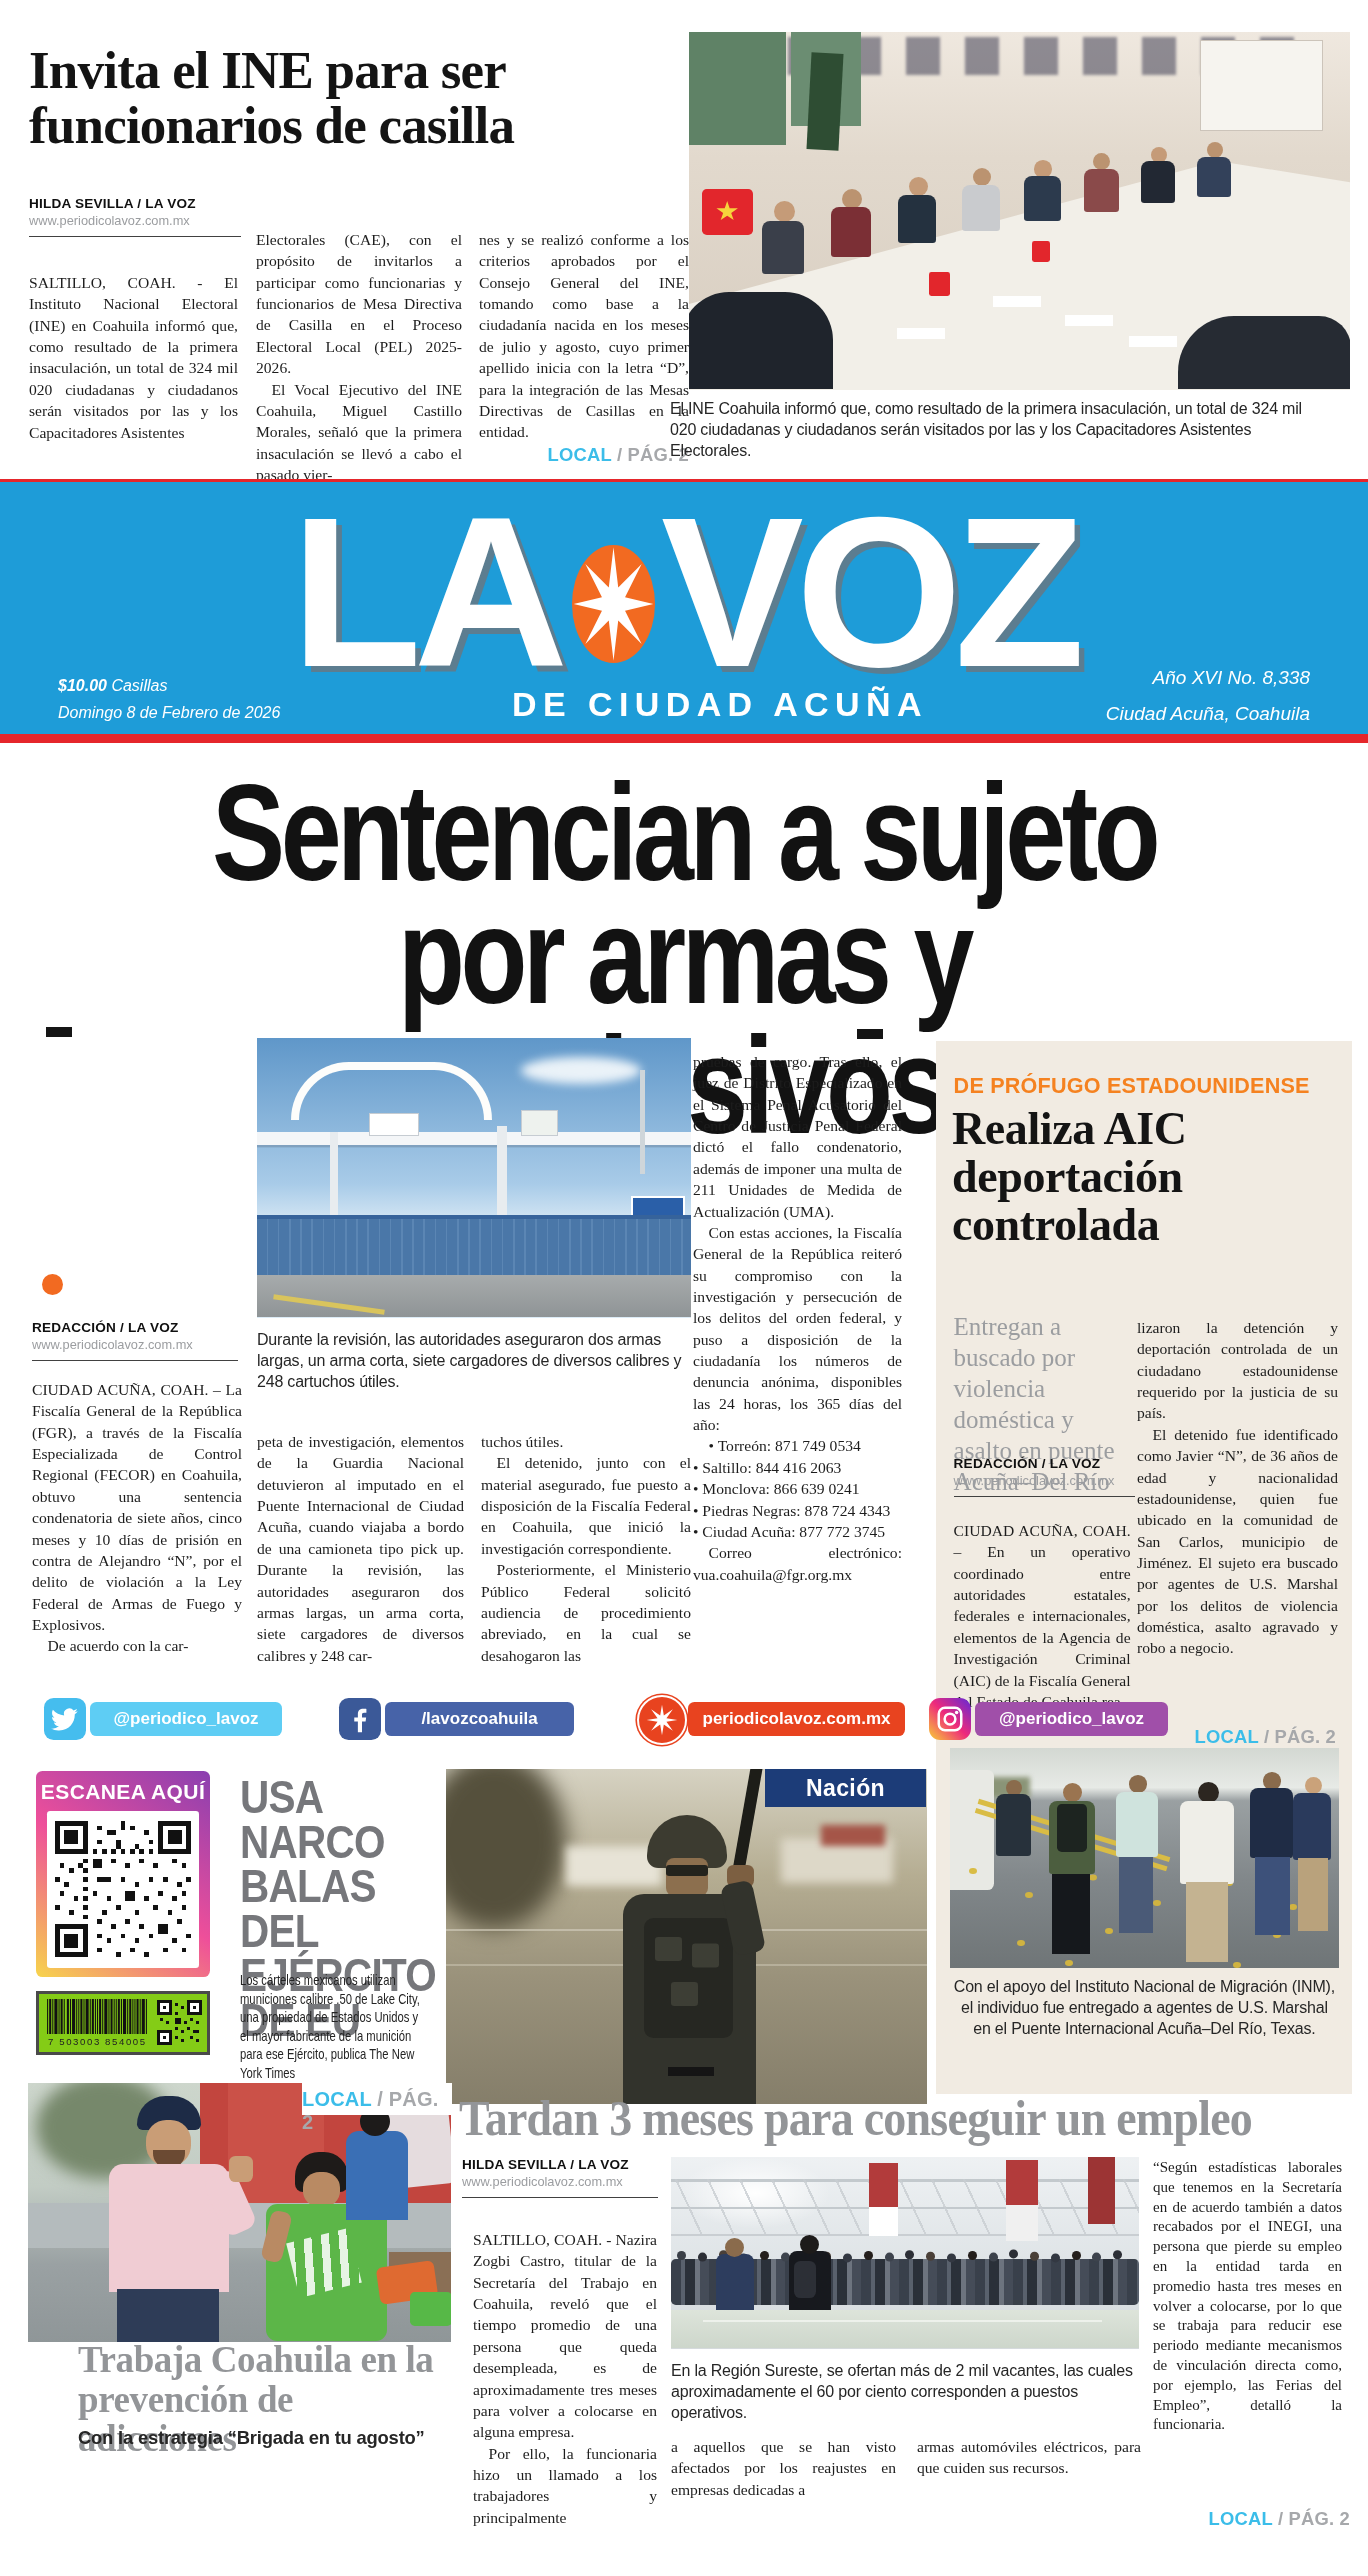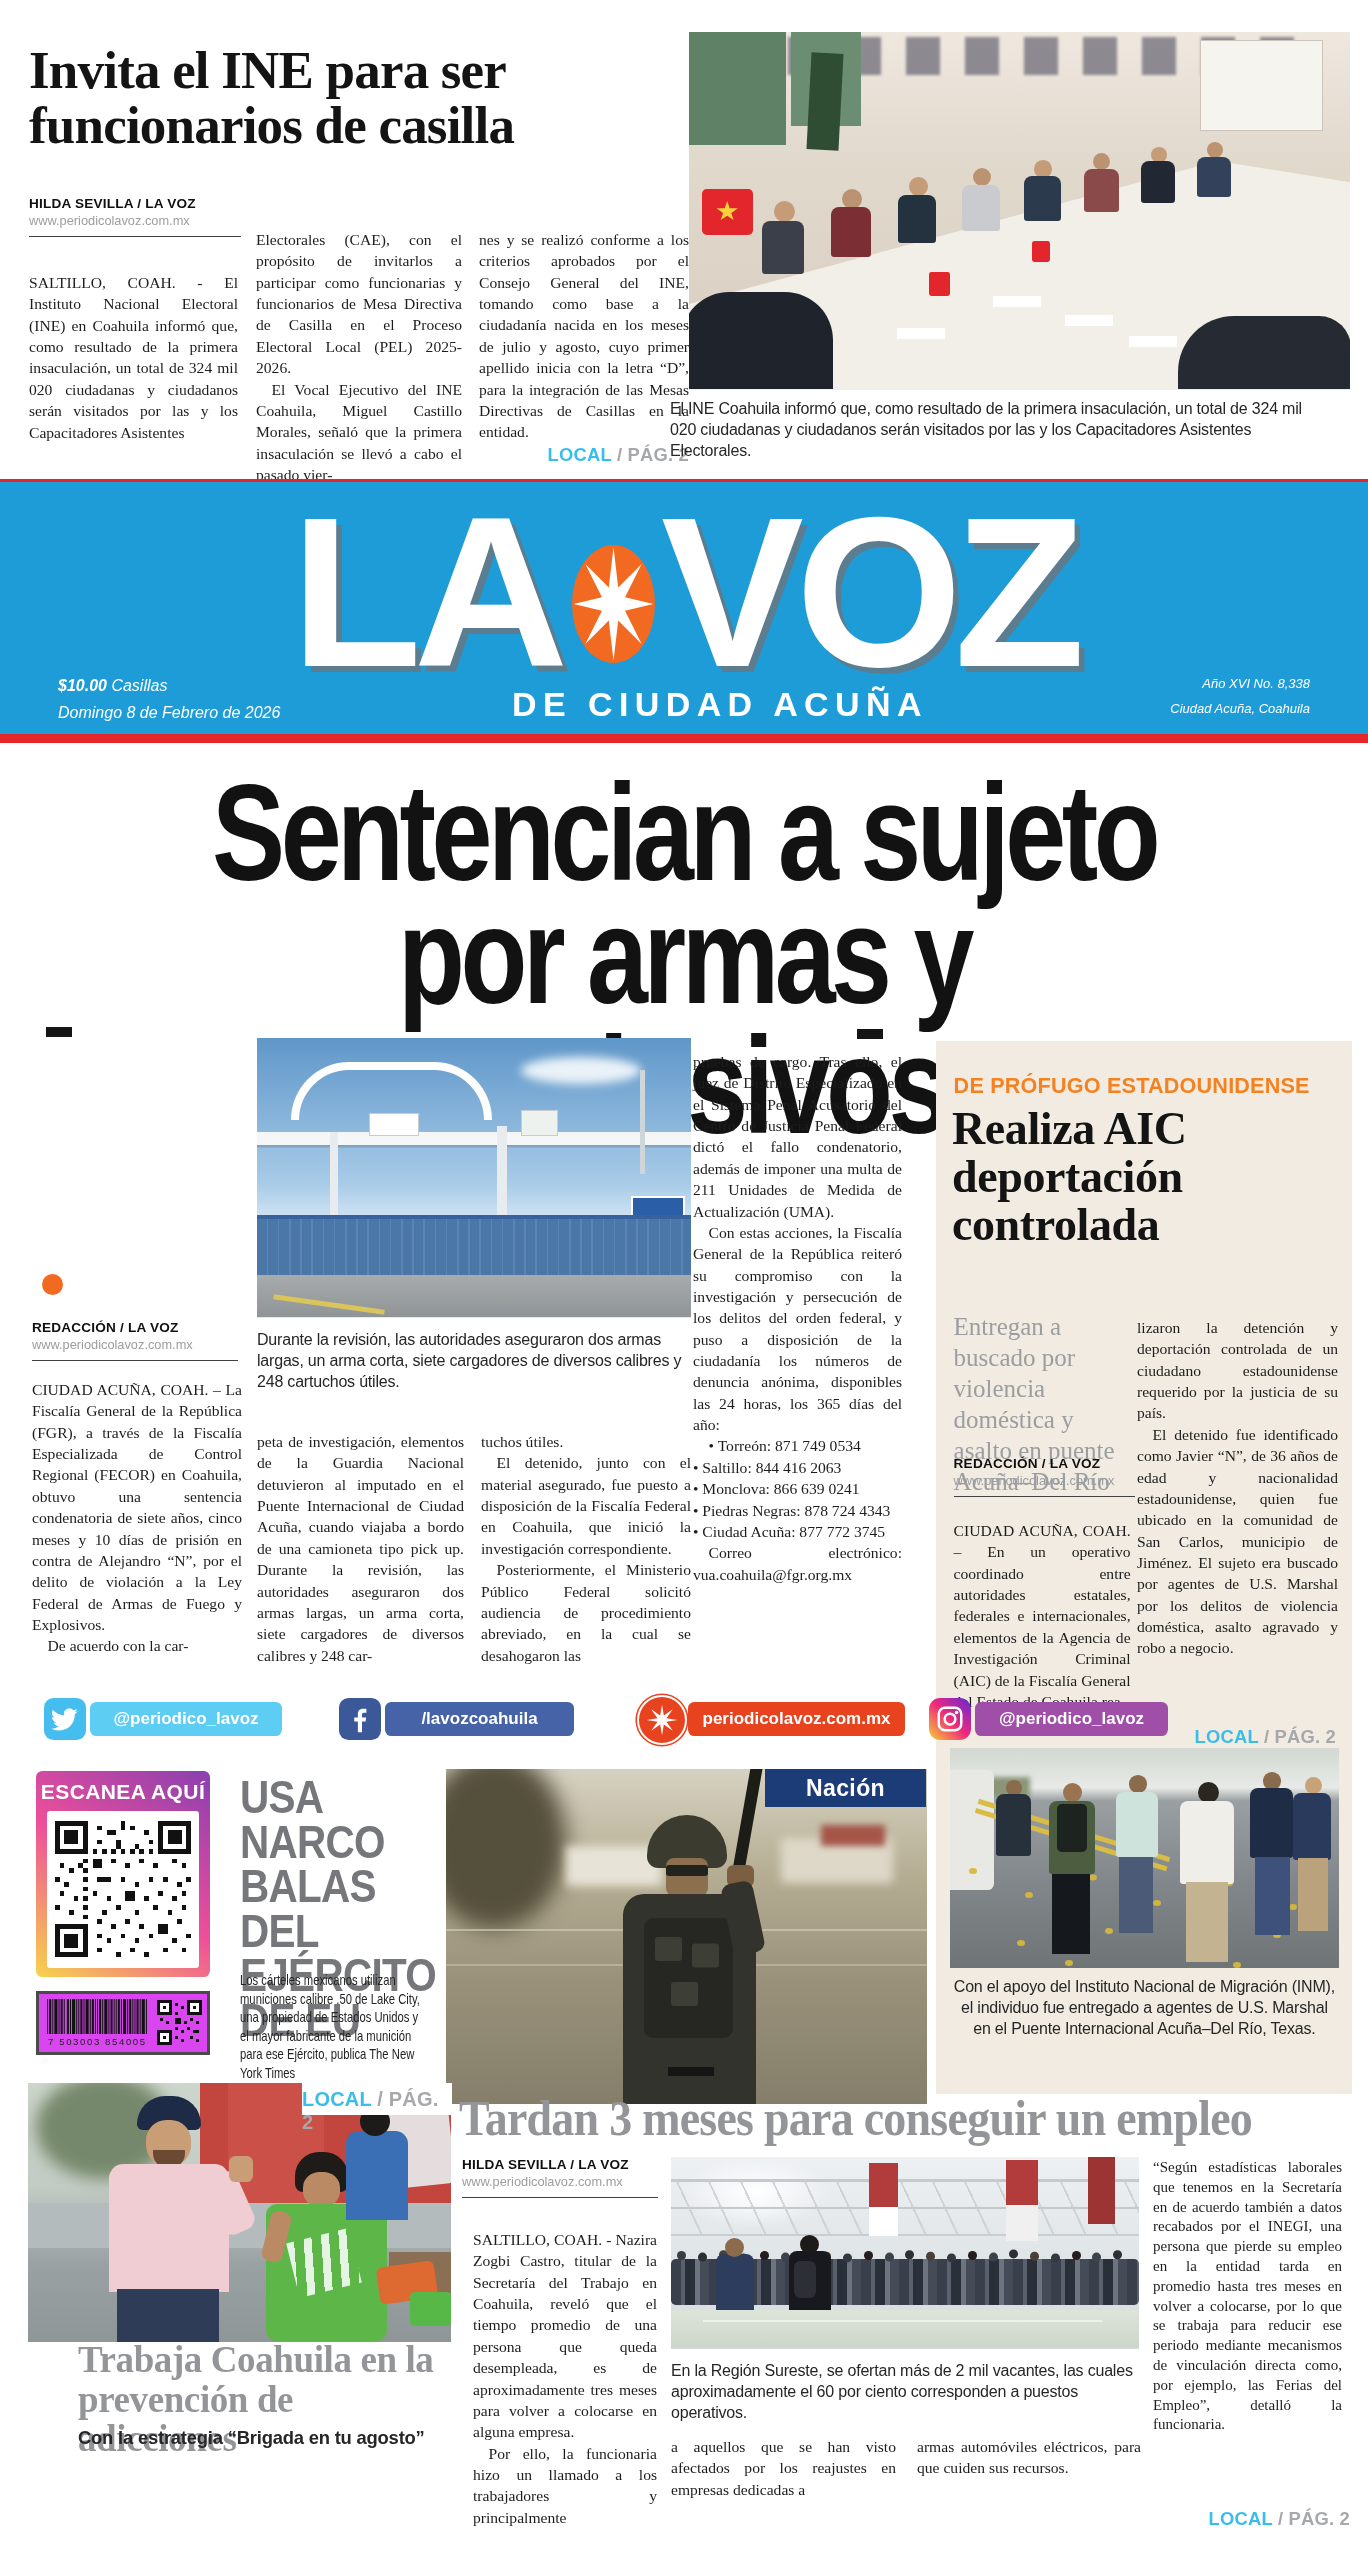--- a/index.html
+++ b/index.html
@@ -86,21 +86,21 @@
         <svg width="83" height="118" viewBox="0 0 100 100" preserveAspectRatio="none" style="display:block;">
           <polygon points="50,2 55.7,36.1 83.9,16.1 63.9,44.3 98,50 63.9,55.7 83.9,83.9 55.7,63.9 50,98 44.3,63.9 16.1,83.9 36.1,55.7 2,50 36.1,44.3 16.1,16.1 44.3,36.1" fill="#fff"></polygon>
         </svg>
       </span><span style="font-weight:700;font-size:214px;line-height:1;color:#fff;letter-spacing:-8px;text-shadow:5.6px 5.6px 0 rgba(108,118,126,.8);vertical-align:middle;">VOZ</span>
     </div>
     <div class="abs" style="left:0;top:206px;width:1368px;text-align:center;font-weight:700;font-size:34px;color:#fff;letter-spacing:6.4px;padding-left:36px;">DE CIUDAD ACUÑA</div>
     <div class="abs" style="left:58px;top:193px;color:#fff;font-style:italic;font-size:16px;line-height:1.7;">
       <div><b>$10.00</b> <span>Casillas</span></div>
       <div>Domingo 8 de Febrero de 2026</div>
     </div>
-    <div class="abs" style="right:58px;top:193px;text-align:right;color:#fff;font-style:italic;font-size:13px;line-height:1.9;">
+    <div class="abs" style="right:58px;top:181px;text-align:right;color:#fff;font-style:italic;font-size:19px;line-height:1.9;">
       <div>Año XVI No.  8,338</div>
       <div>Ciudad Acuña, Coahuila</div>
     </div>
     <div class="abs" style="left:0;bottom:0;width:1368px;height:8.8px;background:#e5262b;"></div>
   </header>
 
   <div class="abs" style="left:0;top:768px;width:1368px;text-align:center;">
     <span class="pre" style="display:inline-block;font-weight:700;font-size:137px;line-height:.95;color:#121212;letter-spacing:-5.6px;transform:scaleX(.8);transform-origin:center top;">Sentencian a sujeto</span>
   </div>
   <div class="abs" style="left:0;top:891px;width:1368px;text-align:center;">
@@ -246,21 +246,21 @@
           <rect x="23" y="1" width="5" height="5" fill="#fff"></rect>
           <rect x="24" y="2" width="3" height="3" fill="#111"></rect>
         <rect x="0" y="22" width="7" height="7" fill="#111"></rect>
           <rect x="1" y="23" width="5" height="5" fill="#fff"></rect>
           <rect x="2" y="24" width="3" height="3" fill="#111"></rect>
         <path fill="#111" d="M8 6h1v1H8zM10 6h1v1h-1zM12 6h1v1h-1zM14 6h1v1h-1zM16 6h1v1h-1zM18 6h1v1h-1zM20 6h1v1h-1zM6 8h1v1H6zM6 10h1v1H6zM6 12h1v1H6zM6 14h1v1H6zM6 16h1v1H6zM6 18h1v1H6zM6 20h1v1H6zM9 1h1v1H9zM11 2h2v1h-2zM14 0h1v2h-1zM16 1h1v1h-1zM19 2h1v1h-1zM9 4h1v1H9zM13 4h1v2h-1zM17 5h1v1h-1zM20 4h1v1h-1zM8 8h2v2H8zM12 8h1v1h-1zM15 9h1v1h-1zM18 8h1v1h-1zM21 9h1v1h-1zM25 8h1v1h-1zM27 9h1v1h-1zM1 9h1v1H1zM3 10h1v1H3zM5 9h1v1H5zM0 12h1v1H0zM2 13h1v1H2zM9 12h3v1H9zM14 12h1v1h-1zM17 13h1v1h-1zM20 12h1v1h-1zM23 12h1v1h-1zM26 13h1v1h-1zM28 12h1v1h-1zM1 15h1v1H1zM4 16h1v1H4zM8 15h1v1H8zM11 16h1v1h-1zM15 15h2v2h-2zM19 16h1v1h-1zM22 15h1v1h-1zM25 16h1v1h-1zM27 15h1v1h-1zM0 18h1v1H0zM3 19h1v1H3zM10 19h1v1h-1zM13 18h1v1h-1zM17 19h1v1h-1zM21 18h1v1h-1zM24 19h1v1h-1zM27 18h1v1h-1zM9 21h1v1H9zM12 22h1v1h-1zM15 21h1v1h-1zM18 22h1v1h-1zM22 22h2v2h-2zM26 21h1v1h-1zM9 24h1v1H9zM11 25h1v1h-1zM14 24h1v1h-1zM17 25h1v1h-1zM20 24h1v1h-1zM25 25h1v1h-1zM28 24h1v1h-1zM9 27h1v1H9zM13 28h1v1h-1zM16 27h1v1h-1zM19 28h1v1h-1zM23 27h1v1h-1zM27 27h1v1h-1z"></path>
       </svg>
     </div>
   </div>
 
-  <div class="abs" style="left:36px;top:1991px;width:174px;height:64px;background:#d946ef;border:3.2px solid #4a4a4a;box-sizing:border-box;">
+  <div class="abs" style="left:36px;top:1991px;width:174px;height:64px;background:#84cc16;border:3.2px solid #4a4a4a;box-sizing:border-box;">
     <svg viewBox="0 0 100 32" width="104" height="35" style="position:absolute;left:6.4px;top:4.8px;" preserveAspectRatio="none">
       <g fill="#111">
           <rect x="2" width="1" height="32"></rect>
           <rect x="4" width="2" height="32"></rect>
           <rect x="7" width="1" height="32"></rect>
           <rect x="9" width="3" height="32"></rect>
           <rect x="13" width="1" height="32"></rect>
           <rect x="15" width="2" height="32"></rect>
           <rect x="18" width="1" height="32"></rect>
           <rect x="21" width="2" height="32"></rect>

